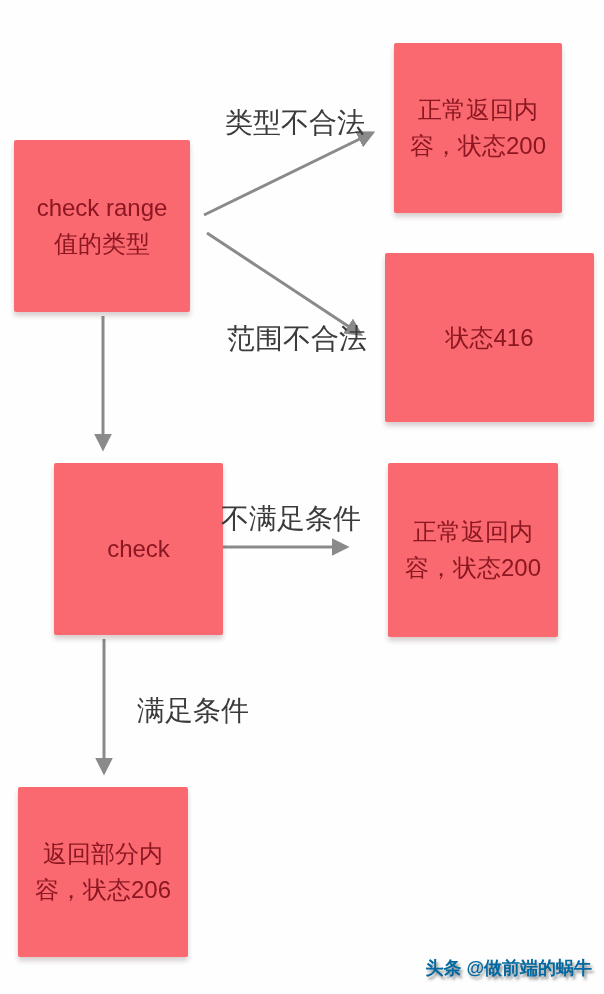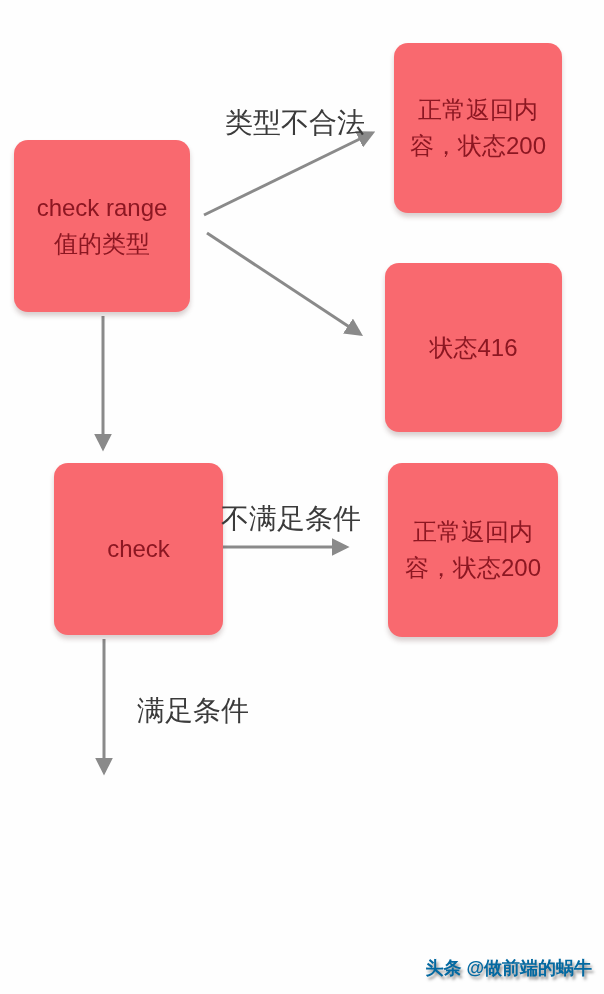--- a/index.html
+++ b/index.html
@@ -27,27 +27,27 @@
     position: absolute;
     background: #f9696f;
     color: #8c1722;
     display: flex;
     flex-direction: column;
     align-items: center;
     justify-content: center;
     text-align: center;
     font-size: 24px;
     line-height: 1.5;
-    border-radius: 14px;
+    border-radius: 2px;
     box-shadow: 0 4px 5px rgba(80, 40, 40, 0.22);
   }
   .node span { display: block; white-space: nowrap; }
   #node-check-range-type { left: 14px;  top: 140px; width: 176px; height: 172px; }
   #node-return-200-top   { left: 394px; top: 43px;  width: 168px; height: 170px; }
-  #node-status-416       { left: 385px; top: 253px; width: 177px; height: 169px; margin-top: 10px; }
+  #node-status-416       { left: 385px; top: 253px; width: 209px; height: 169px; }
   #node-check-if-range   { left: 18px;  top: 463px; width: 169px; height: 172px; margin-left: 36px; }
   #node-return-200-mid   { left: 388px; top: 463px; width: 170px; height: 174px; }
   #node-return-206       { left: 18px;  top: 787px; width: 170px; height: 170px; }
   .edge-label {
     position: absolute;
     color: #3b3b3b;
     font-size: 28px;
     white-space: nowrap;
   }
   #label-type-invalid { left: 225px; top: 104px; }
@@ -99,20 +99,25 @@
 
   <div class="node" id="node-check-if-range">
     <span>check</span>
   </div>
 
   <div class="node" id="node-return-200-mid">
     <span>正常返回内</span>
     <span>容，状态200</span>
   </div>
 
+  <div class="node" id="node-return-206">
+    <span>返回部分内</span>
+    <span>容，状态206</span>
+  </div>
 
   <div class="edge-label" id="label-type-invalid">类型不合法</div>
+  <div class="edge-label" id="label-range-invalid">范围不合法</div>
   <div class="edge-label" id="label-cond-not-met">不满足条件</div>
   <div class="edge-label" id="label-cond-met">满足条件</div>
 
   <div class="watermark">头条 @做前端的蜗牛</div>
 
 </div>
 
 </body></html>

